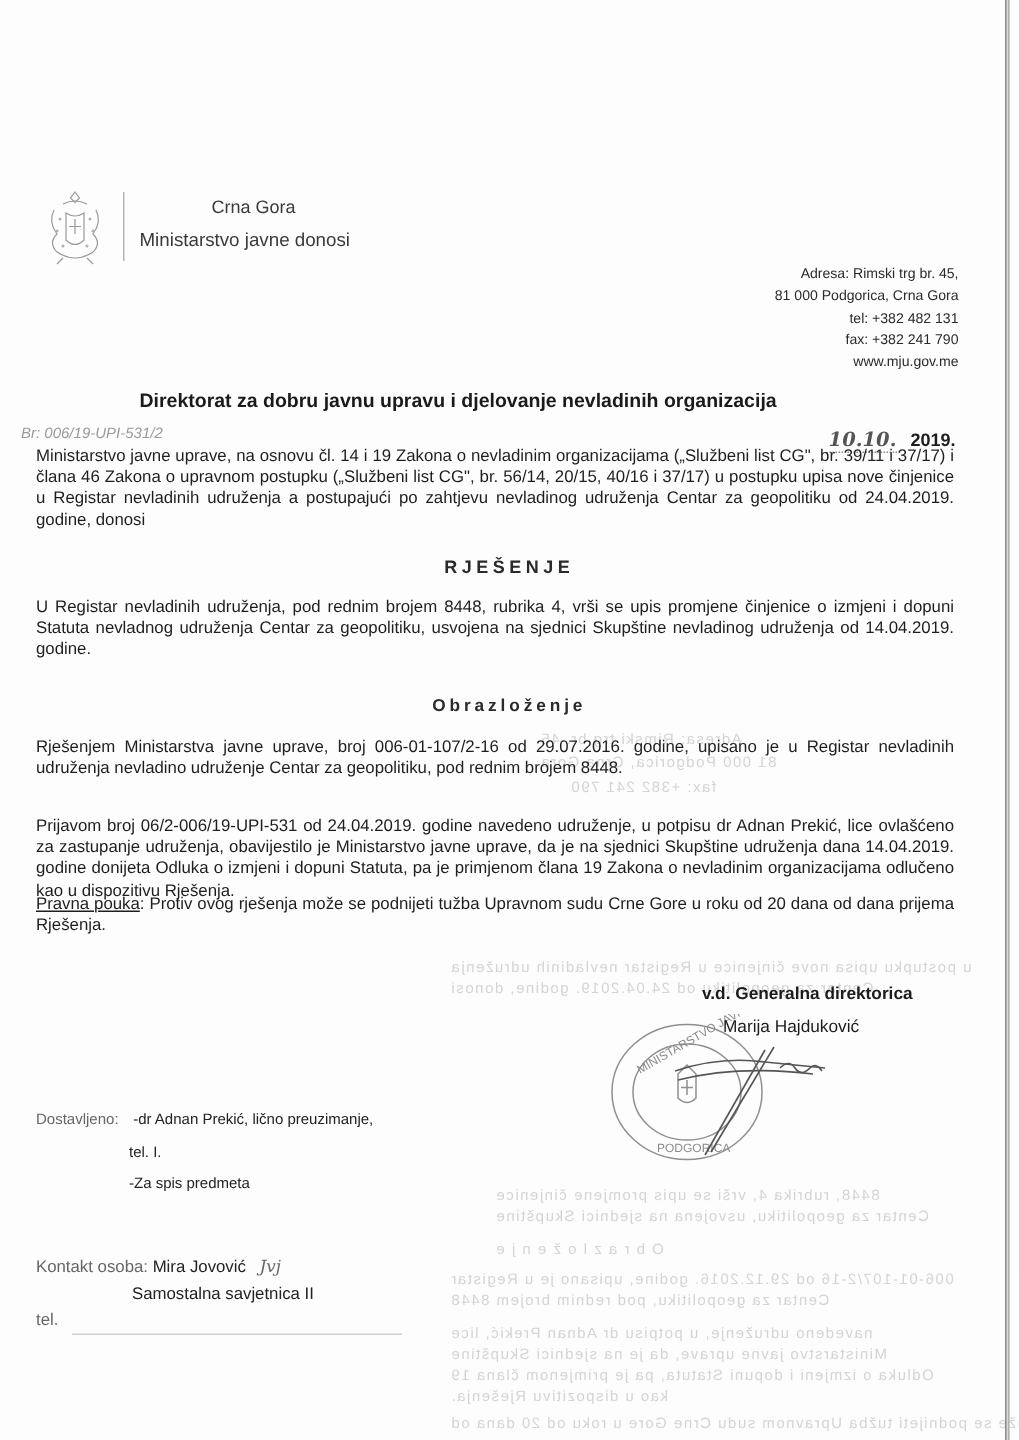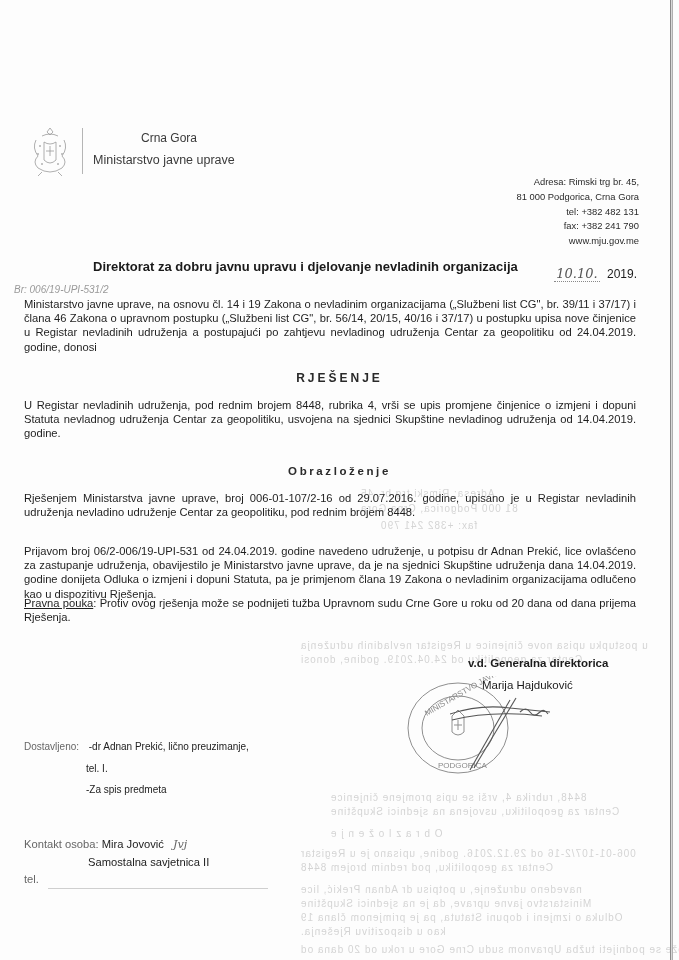--- a/index.html
+++ b/index.html
@@ -82,22 +82,23 @@
     }
     .ref {
       position: absolute;
       left: 14px; top: 284px;
       font-size: 10px;
       color: #9a9a9a;
       font-style: italic;
     }
     .date-line {
       position: absolute;
-      right: 42px; top: 266px;
+      right: 42px; top: 286px;
       font-size: 12px;
+      font-weight: bold;
     }
     .date-hand {
       font-family: "DejaVu Serif", serif;
       font-style: italic;
       color: #555;
       font-size: 13px;
       border-bottom: 1px dotted #888;
       padding: 0 2px;
       margin-right: 4px;
     }
@@ -214,21 +215,21 @@
       <circle cx="12" cy="22" r="1"></circle>
         <circle cx="32" cy="22" r="1"></circle>
       <circle cx="10" cy="30" r="1"></circle>
         <circle cx="34" cy="30" r="1"></circle>
       <circle cx="14" cy="40" r="1"></circle>
         <circle cx="30" cy="40" r="1"></circle>
     </g>
   </svg>
   <div class="header-divider"></div>
   <div class="country">Crna Gora</div>
-  <div class="ministry">Ministarstvo javne uprave</div>
+  <div class="ministry">Ministarstvo javne donosi</div>
 
   <div class="contact">
     <div>Adresa: Rimski trg br. 45,</div>
     <div>81 000 Podgorica, Crna Gora</div>
     <div>tel: +382 482 131</div>
     <div>fax: +382 241 790</div>
     <div>www.mju.gov.me</div>
   </div>
 
   <div class="directorate">Direktorat za dobru javnu upravu i djelovanje nevladinih organizacija</div>

